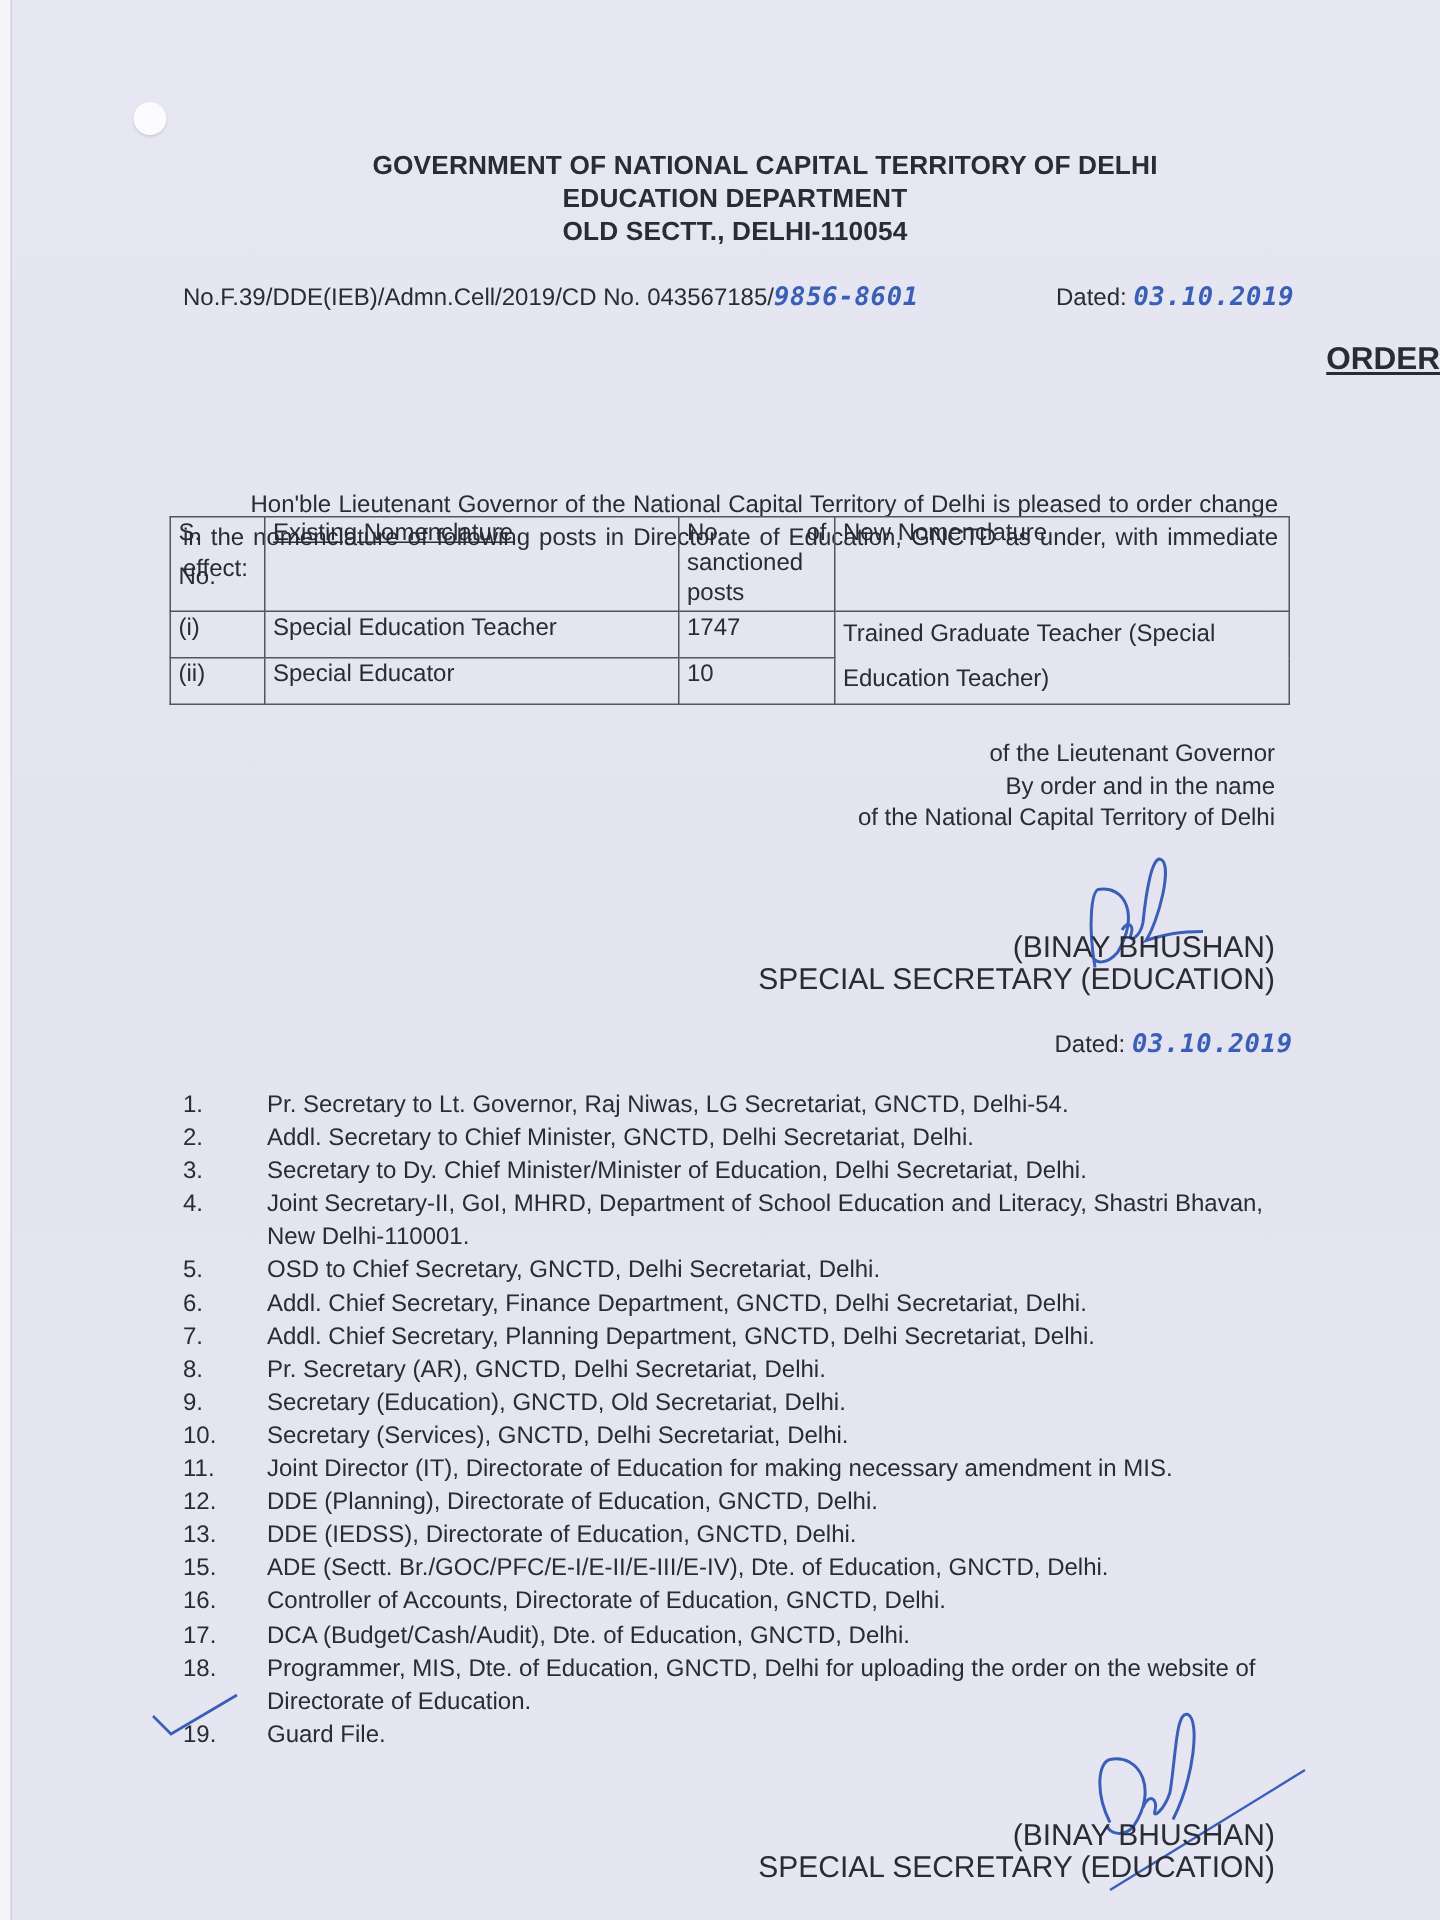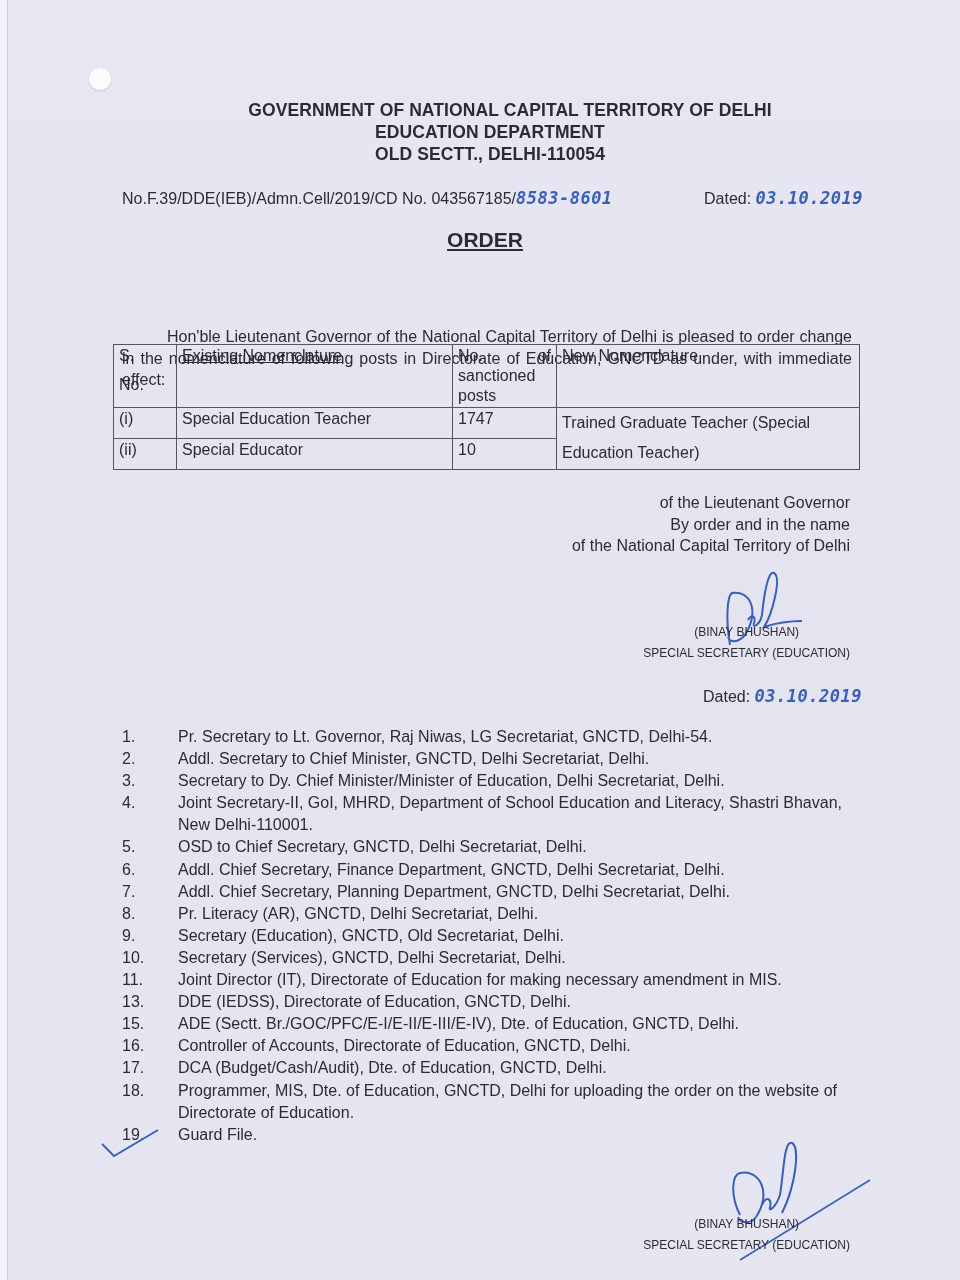--- a/index.html
+++ b/index.html
@@ -16,54 +16,54 @@
 
   .hdr { position: absolute; left: 0; width: 960px; text-align: center; font-weight: bold; font-size: 17.5px; letter-spacing: 0.1px; color: #2b2b33; }
   .hdr1 { top: 100px; left: 30px; }
   .hdr2 { top: 122px; left: 10px; }
   .hdr3 { top: 144px; left: 10px; }
 
   .refline { position: absolute; left: 122px; font-size: 16px; color: #2b2b33; white-space: nowrap; }
   .hand { font-family: "DejaVu Sans Mono", monospace; font-style: italic; color: #3a5fb8; font-size: 17px; font-weight: bold; letter-spacing: 0.5px; }
   .dated { position: absolute; font-size: 16px; color: #2b2b33; white-space: nowrap; }
 
-  .order-title { position: absolute; left: 0; width: 960px; top: 228px; text-align: center; font-size: 21px; font-weight: bold; text-decoration: underline; color: #2b2b33; padding-left: 10px; box-sizing: border-box; }
+  .order-title { position: absolute; left: 0; width: 960px; top: 228px; text-align: right; font-size: 21px; font-weight: bold; text-decoration: underline; color: #2b2b33; padding-left: 10px; box-sizing: border-box; }
 
   .para { position: absolute; left: 122px; top: 278px; width: 730px; font-size: 16px; line-height: 21.5px; text-align: justify; color: #2b2b33; margin-top: 48px; }
   .para .indent { display: inline-block; width: 45px; }
 
   table.posts { position: absolute; left: 113px; top: 344px; width: 747px; border-collapse: collapse; font-size: 16px; color: #2b2b33; }
   table.posts td { border: 1.5px solid #55555f; vertical-align: top; padding: 1px 5px; line-height: 20px; }
   .c1 { width: 52px; } .c2 { width: 265px; text-decoration: underline; } .c3 { width: 93px; } .c4 { width: auto; }
   .row-head td { height: 60px; }
   .row-1 td, .row-2 td { height: 28px; }
 
   .sig-block { position: absolute; right: 110px; text-align: right; font-size: 16px; line-height: 21.5px; color: #2b2b33; }
-  .sig-title { position: absolute; right: 110px; text-align: center; font-size: 12px; line-height: 21px; color: #2b2b33; white-space: nowrap; }
+  .sig-title { position: absolute; right: 110px; text-align: right; font-size: 20px; line-height: 21px; color: #2b2b33; white-space: nowrap; }
   .signature { position: absolute; }
 
   .dist-list { position: absolute; left: 122px; top: 726px; width: 740px; margin: 0; padding: 0; list-style: none; font-size: 16px; color: #2b2b33; }
   .dist-list li { display: flex; line-height: 22.1px; }
   .dist-list .num { width: 56px; flex: none; }
   .dist-list .txt { flex: 1; }
   .tick { position: absolute; left: 98px; top: 1126px; }
 </style>
 </head>
 <body>
 
 <div class="page">
   <div class="left-edge"></div>
   <div class="punch-hole"></div>
 
   <div class="hdr hdr1">GOVERNMENT OF NATIONAL CAPITAL TERRITORY OF DELHI</div>
   <div class="hdr hdr2">EDUCATION DEPARTMENT</div>
   <div class="hdr hdr3">OLD SECTT., DELHI-110054</div>
 
   <div class="refline" style="top:188px;">
-    <span>No.F.39/DDE(IEB)/Admn.Cell/2019/CD No. 043567185/</span><span class="hand">8583-8601</span>
+    <span>No.F.39/DDE(IEB)/Admn.Cell/2019/CD No. 043567185/</span><span class="hand">9856-8601</span>
   </div>
   <div class="dated" style="left:704px; top:188px;">
     <span>Dated:</span>
     <span class="hand">03.10.2019</span>
   </div>
 
   <div class="order-title">ORDER</div>
 
   <div class="para"><span class="indent"></span><span>Hon'ble Lieutenant Governor of the National Capital Territory of Delhi is pleased to order change in the nomenclature of following posts in Directorate of Education, GNCTD as under, with immediate effect:</span></div>
 
@@ -148,33 +148,37 @@
     <li>
         <span class="num">6.</span>
         <span class="txt">Addl. Chief Secretary, Finance Department, GNCTD, Delhi Secretariat, Delhi.</span>
       </li>
     <li>
         <span class="num">7.</span>
         <span class="txt">Addl. Chief Secretary, Planning Department, GNCTD, Delhi Secretariat, Delhi.</span>
       </li>
     <li>
         <span class="num">8.</span>
-        <span class="txt">Pr. Literacy (AR), GNCTD, Delhi Secretariat, Delhi.</span>
+        <span class="txt">Pr. Secretary (AR), GNCTD, Delhi Secretariat, Delhi.</span>
       </li>
     <li>
         <span class="num">9.</span>
         <span class="txt">Secretary (Education), GNCTD, Old Secretariat, Delhi.</span>
       </li>
     <li>
         <span class="num">10.</span>
         <span class="txt">Secretary (Services), GNCTD, Delhi Secretariat, Delhi.</span>
       </li>
     <li>
         <span class="num">11.</span>
         <span class="txt">Joint Director (IT), Directorate of Education for making necessary amendment in MIS.</span>
+      </li>
+    <li>
+        <span class="num">12.</span>
+        <span class="txt">DDE (Planning), Directorate of Education, GNCTD, Delhi.</span>
       </li>
     <li>
         <span class="num">13.</span>
         <span class="txt">DDE (IEDSS), Directorate of Education, GNCTD, Delhi.</span>
       </li>
     <li>
         <span class="num">15.</span>
         <span class="txt">ADE (Sectt. Br./GOC/PFC/E-I/E-II/E-III/E-IV), Dte. of Education, GNCTD, Delhi.</span>
       </li>
     <li>

